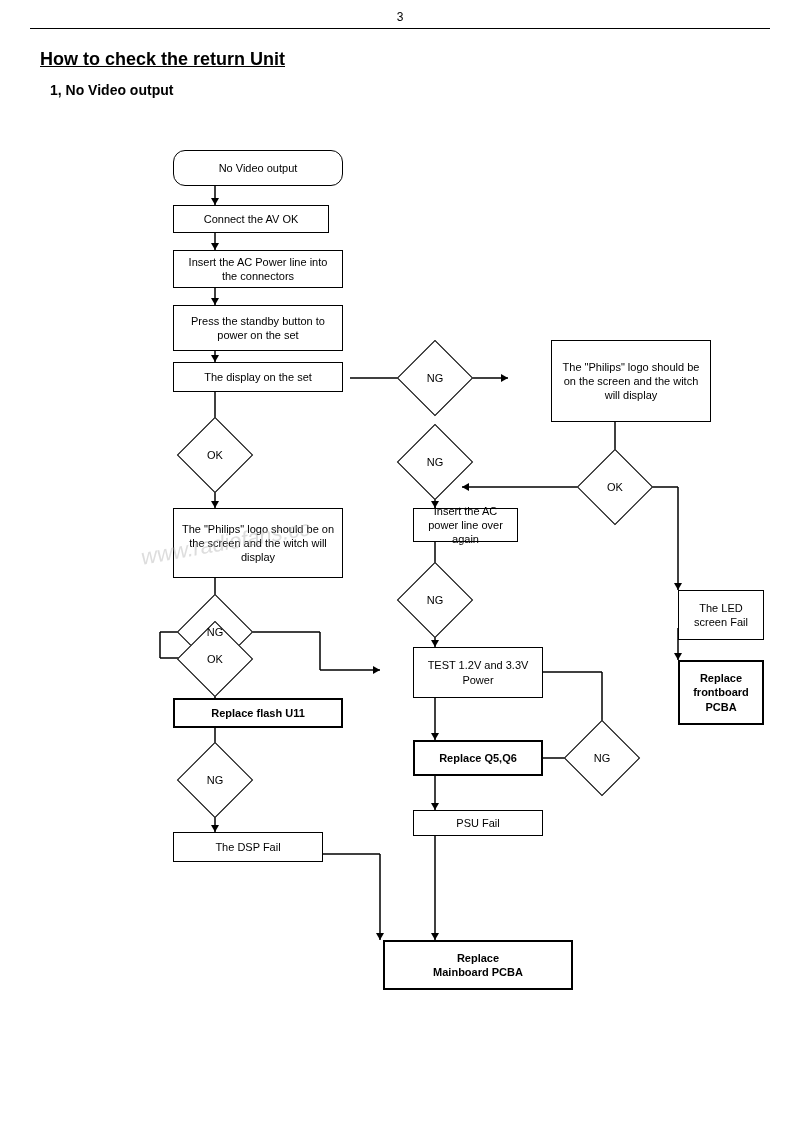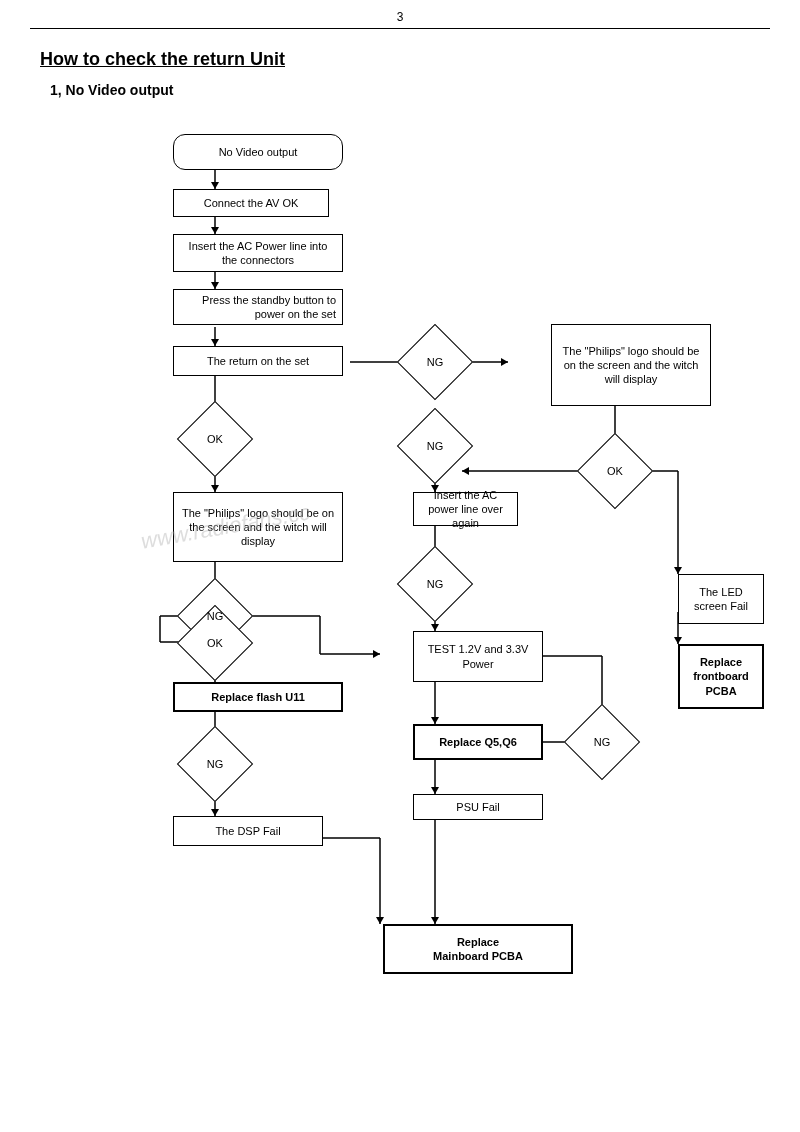--- a/index.html
+++ b/index.html
@@ -26,21 +26,21 @@
     }
     .page-title {
       font-size: 18px;
       font-weight: bold;
       text-decoration: underline;
       margin-bottom: 12px;
     }
     .section-title {
       font-size: 14px;
       font-weight: bold;
-      margin-bottom: 16px;
+      margin-bottom: 32px;
       margin-left: 10px;
     }
     .flowchart {
       position: relative;
       width: 720px;
       height: 950px;
     }
 
     
     .fc-box {
@@ -215,23 +215,23 @@
       <polygon points="638,530 634,523 642,523" fill="#000"></polygon>
 
     </svg>
 
     <div class="fc-box rounded" style="left:90px; top:20px; width:170px; height:36px;">No Video output</div>
 
     <div class="fc-box" style="left:90px; top:75px; width:156px; height:28px;">Connect the AV OK</div>
 
     <div class="fc-box" style="left:90px; top:120px; width:170px; height:38px;">Insert the AC Power line into the connectors</div>
 
-    <div class="fc-box" style="left:90px; top:175px; width:170px; height:36px;text-align:right;">Press the standby button to power on the set</div>
-
-    <div class="fc-box" style="left:90px; top:232px; width:170px; height:30px;">The return on the set</div>
+    <div class="fc-box" style="left:90px; top:175px; width:170px; height:46px;">Press the standby button to power on the set</div>
+
+    <div class="fc-box" style="left:90px; top:232px; width:170px; height:30px;">The display on the set</div>
 
     <div class="fc-diamond-wrap" style="left:368px; top:221px; width:54px; height:54px;">
       <div class="fc-diamond"></div>
       <span class="fc-diamond-label">NG</span>
     </div>
 
     <div class="fc-box" style="left:468px; top:210px; width:160px; height:82px;">The "Philips" logo should be on the screen and the witch will display</div>
 
     <div class="fc-diamond-wrap" style="left:548px; top:330px; width:54px; height:54px;">
       <div class="fc-diamond"></div>

